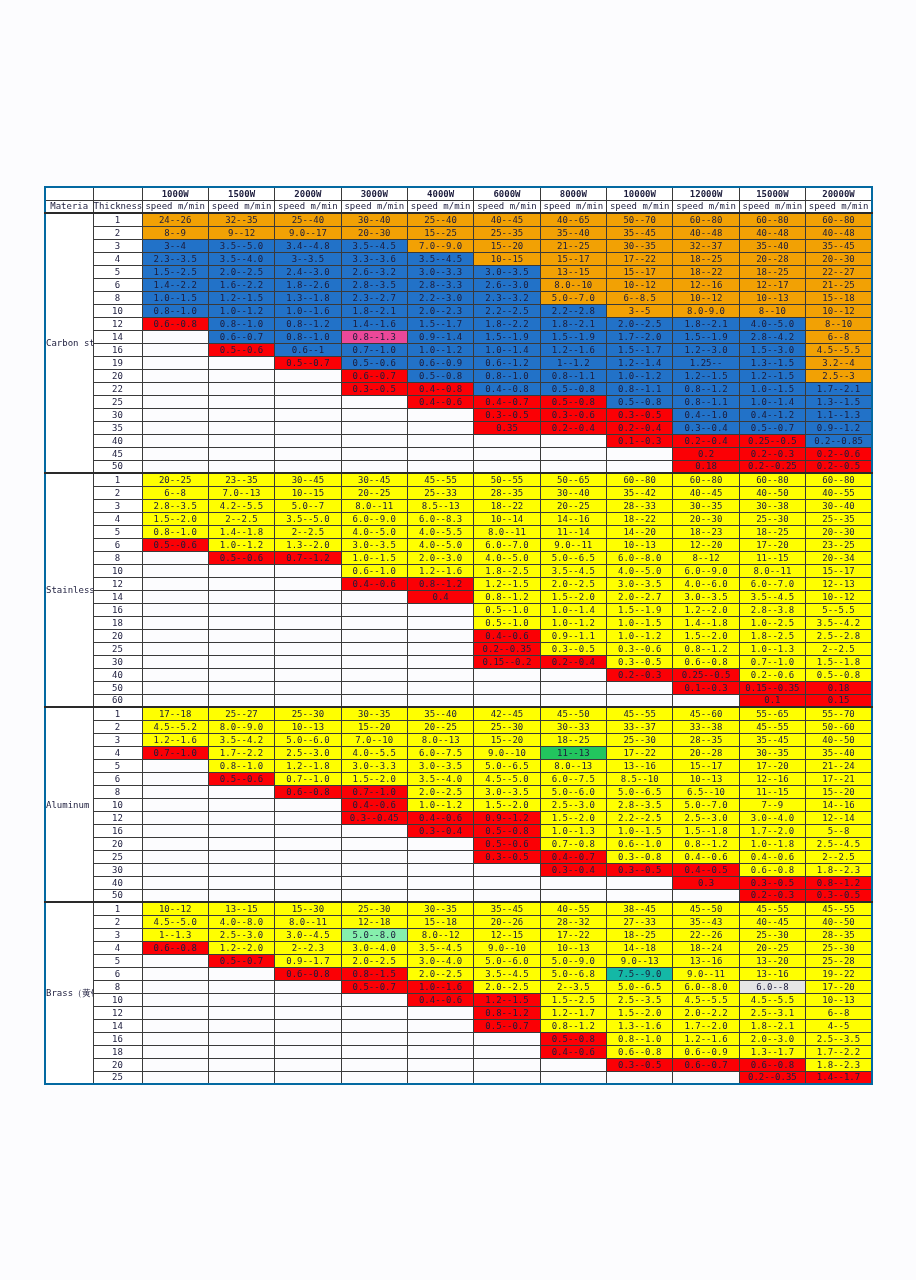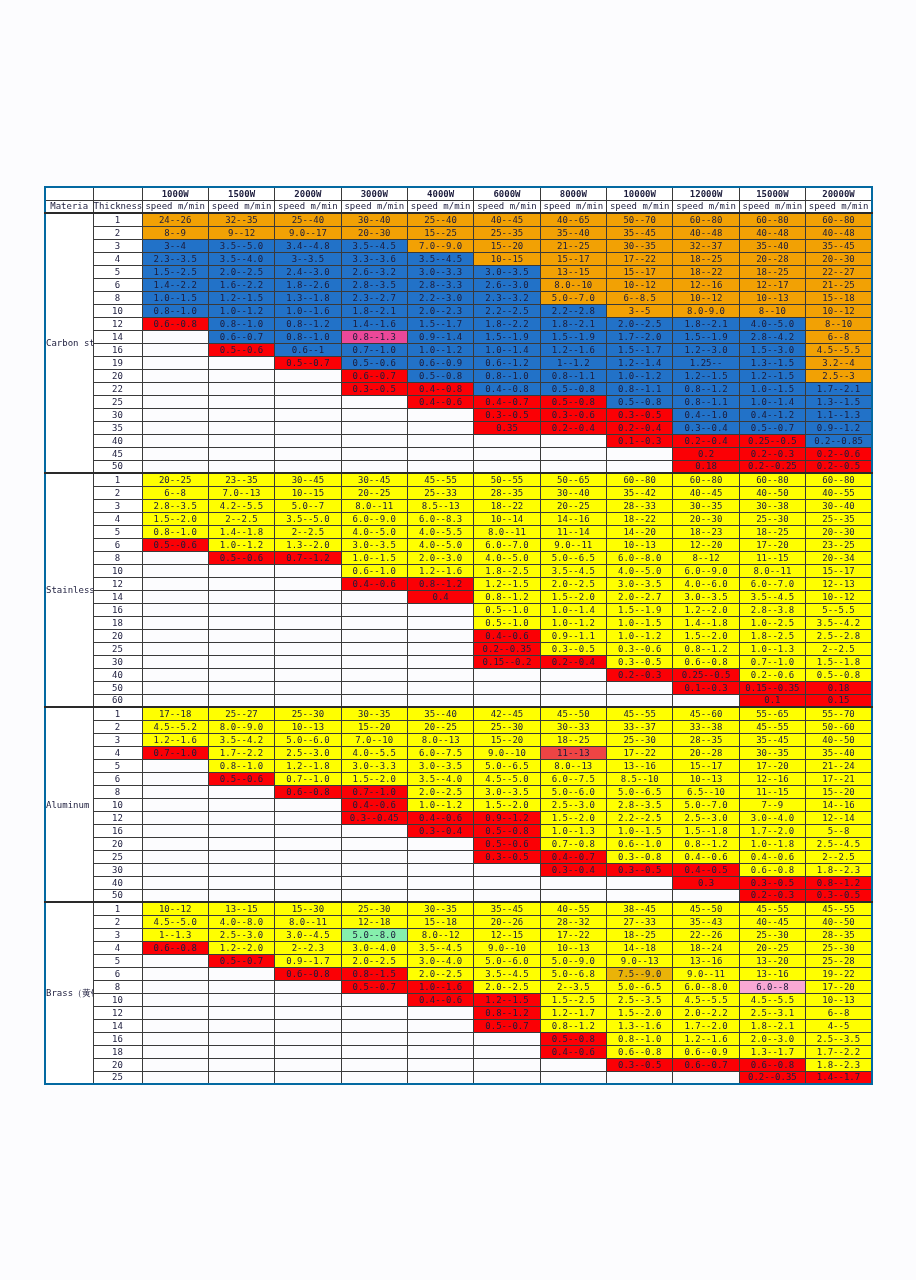--- a/index.html
+++ b/index.html
@@ -669,21 +669,21 @@
           <td style="background: rgb(255, 255, 0);">40--50</td>
         </tr>
         <tr>
           <td class="thick">4</td>
           <td style="background: rgb(251, 0, 5);">0.7--1.0</td>
           <td style="background: rgb(255, 255, 0);">1.7--2.2</td>
           <td style="background: rgb(255, 255, 0);">2.5--3.0</td>
           <td style="background: rgb(255, 255, 0);">4.0--5.5</td>
           <td style="background: rgb(255, 255, 0);">6.0--7.5</td>
           <td style="background: rgb(255, 255, 0);">9.0--10</td>
-          <td style="background: #ef4444;">11--13</td>
+          <td style="background: #22c55e;">11--13</td>
           <td style="background: rgb(255, 255, 0);">17--22</td>
           <td style="background: rgb(255, 255, 0);">20--28</td>
           <td style="background: rgb(255, 255, 0);">30--35</td>
           <td style="background: rgb(255, 255, 0);">35--40</td>
         </tr>
         <tr>
           <td class="thick">5</td>
           <td></td>
           <td style="background: rgb(255, 255, 0);">0.8--1.0</td>
           <td style="background: rgb(255, 255, 0);">1.2--1.8</td>
@@ -909,37 +909,37 @@
         </tr>
         <tr>
           <td class="thick">6</td>
           <td></td>
           <td></td>
           <td style="background: rgb(251, 0, 5);">0.6--0.8</td>
           <td style="background: rgb(251, 0, 5);">0.8--1.5</td>
           <td style="background: rgb(255, 255, 0);">2.0--2.5</td>
           <td style="background: rgb(255, 255, 0);">3.5--4.5</td>
           <td style="background: rgb(255, 255, 0);">5.0--6.8</td>
-          <td style="background: #eab308;">7.5--9.0</td>
+          <td style="background: #14b8a6;">7.5--9.0</td>
           <td style="background: rgb(255, 255, 0);">9.0--11</td>
           <td style="background: rgb(255, 255, 0);">13--16</td>
           <td style="background: rgb(255, 255, 0);">19--22</td>
         </tr>
         <tr>
           <td class="thick">8</td>
           <td></td>
           <td></td>
           <td></td>
           <td style="background: rgb(251, 0, 5);">0.5--0.7</td>
           <td style="background: rgb(251, 0, 5);">1.0--1.6</td>
           <td style="background: rgb(255, 255, 0);">2.0--2.5</td>
           <td style="background: rgb(255, 255, 0);">2--3.5</td>
           <td style="background: rgb(255, 255, 0);">5.0--6.5</td>
           <td style="background: rgb(255, 255, 0);">6.0--8.0</td>
-          <td style="background: #f9a8d4;">6.0--8</td>
+          <td style="background: #e5e5e5;">6.0--8</td>
           <td style="background: rgb(255, 255, 0);">17--20</td>
         </tr>
         <tr>
           <td class="thick">10</td>
           <td></td>
           <td></td>
           <td></td>
           <td></td>
           <td style="background: rgb(251, 0, 5);">0.4--0.6</td>
           <td style="background: rgb(251, 0, 5);">1.2--1.5</td>

